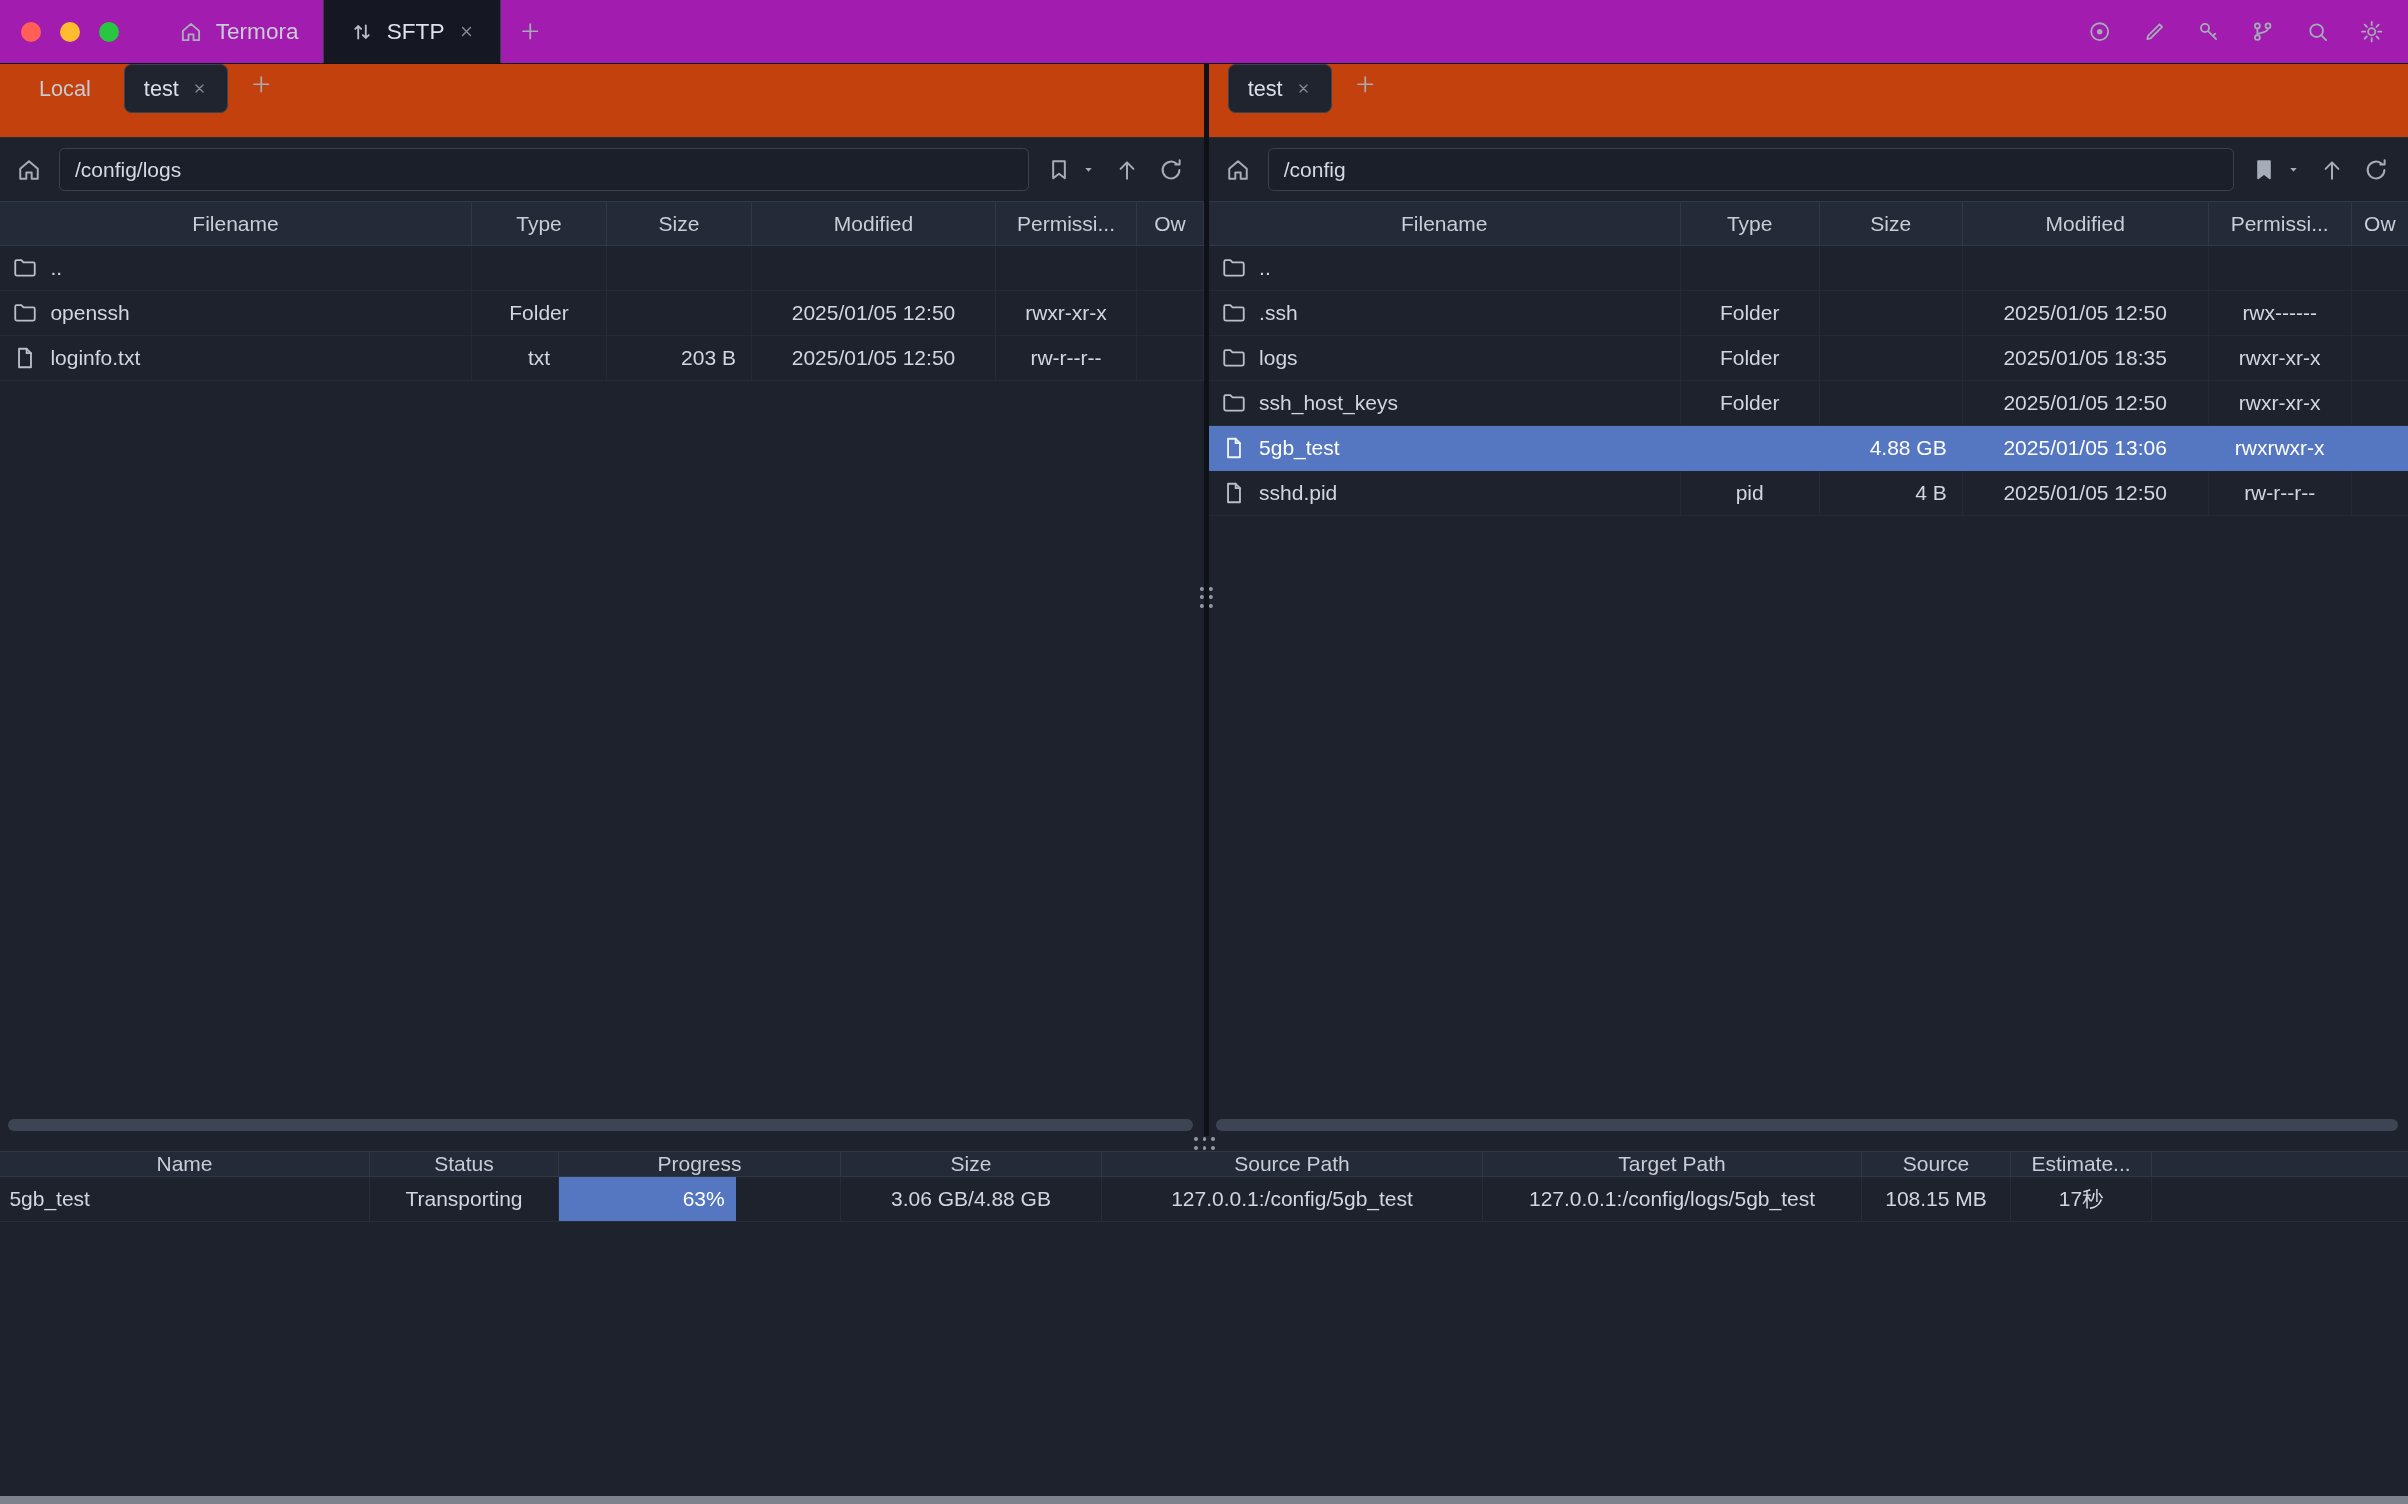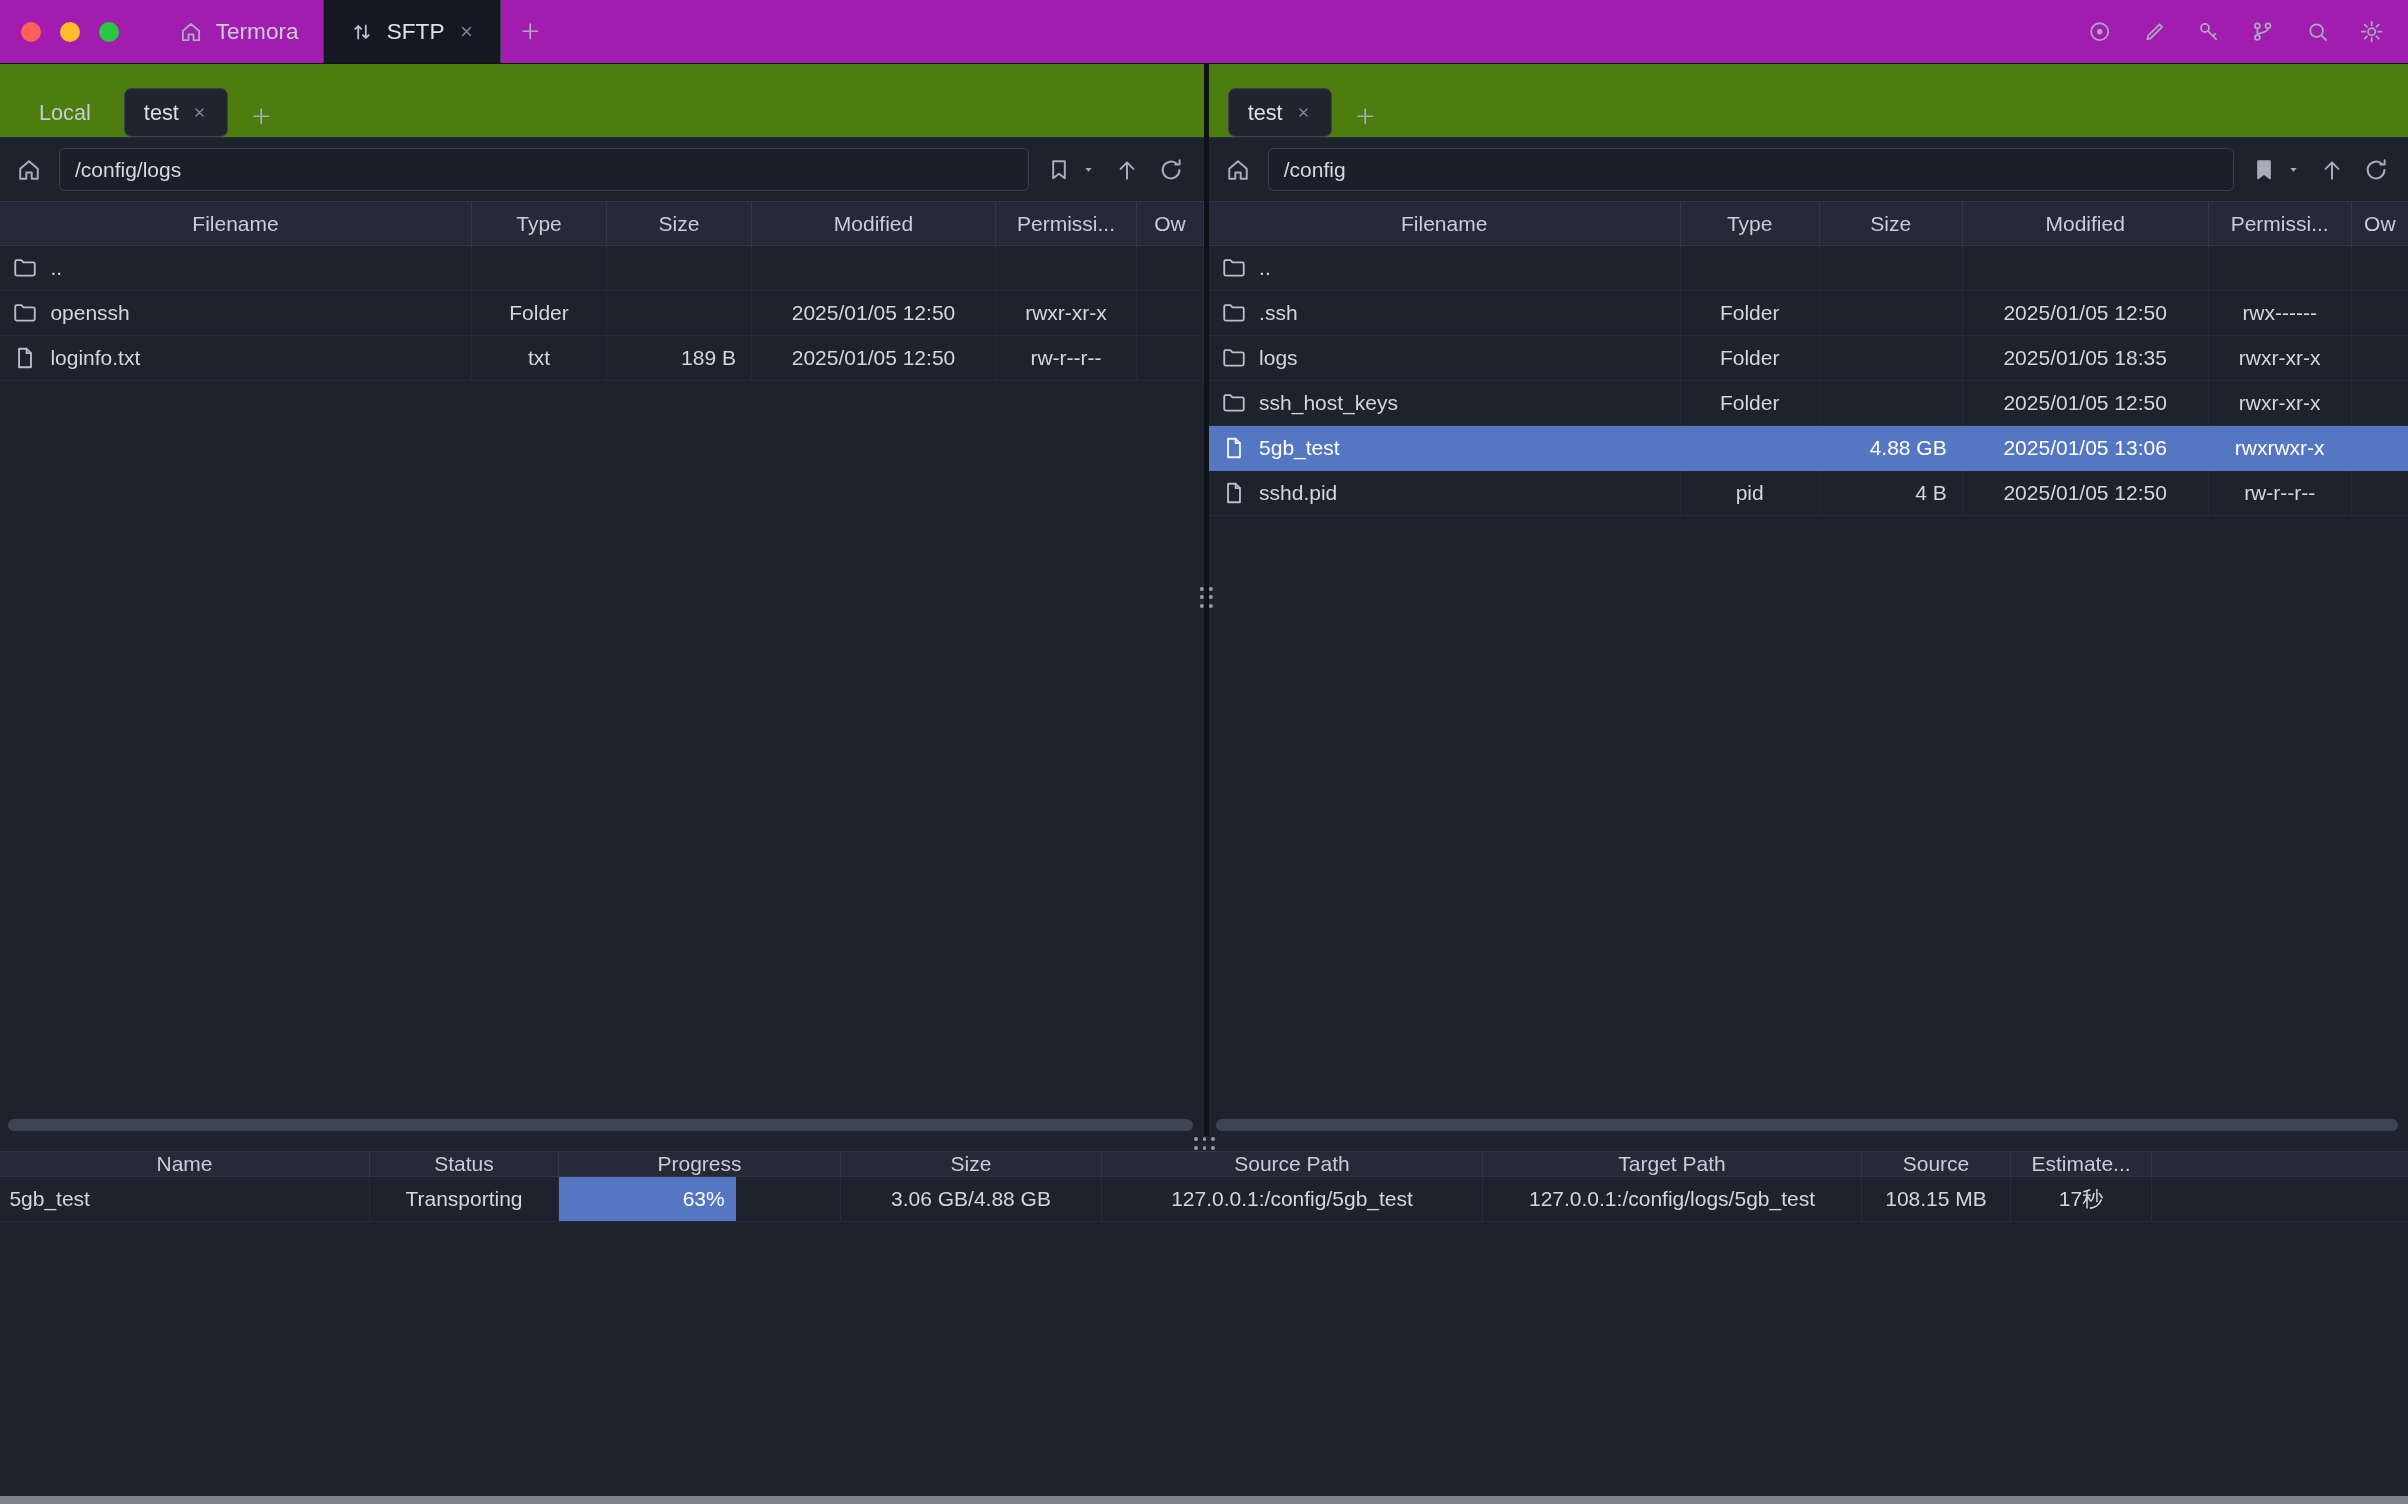--- a/index.html
+++ b/index.html
@@ -35,21 +35,21 @@
 
   
   .panes { flex:0 0 1072px; display:flex; min-height:0; position:relative; }
   .pane { display:flex; flex-direction:column; min-width:0; position:relative; }
   .pane.left { flex:0 0 1204px; }
   .pane.right { flex:1; }
   .vdivider { flex:0 0 4.7px; background:#0e1118; position:relative; }
   .vgrip { position:absolute; top:523px; left:50%; transform:translateX(-50%); display:grid; grid-template-columns:repeat(2,3.8px); grid-auto-rows:3.8px; gap:4.7px; }
   .vgrip i, .hgrip i { width:3.8px; height:3.8px; border-radius:50%; background:#9298a5; }
 
-  .ptabs { flex:0 0 74px; background:#4d7c0f; border-bottom:0.9px solid #262c38; display:flex; align-items:flex-end; gap:13px; padding-left:19px; }
+  .ptabs { flex:0 0 74px; background:#c2410c; border-bottom:0.9px solid #262c38; display:flex; align-items:flex-start; gap:13px; padding-left:19px; }
   .ptab { height:49px; display:flex; align-items:center; gap:12.2px; padding:0 19px; font-size:21.7px; color:#c6cbd5; border:0.9px solid transparent; border-radius:7.5px; }
   .ptab.active { border-color:#3a4250; background:#20242f; color:#dbdfe7; }
   .ptab .tclose svg { width:17px; height:17px; }
   .ptabs .iconbtn { width:41px; height:41px; }
 
   .pathbar { flex:0 0 63px; display:flex; align-items:center; gap:16px; padding:0 19px 0 15px; }
   .pathbar .pbicon { color:#a6acb8; display:flex; }
   .pathbar .pbicon svg { width:28px; height:28px; }
   .pbcaret { display:flex; margin-left:-9.4px; color:#a6acb8; }
   .pbcaret svg { width:17px; height:17px; }
@@ -267,21 +267,21 @@
           <div class="cell c-name">
               <span class="ficon">
                 <svg class="i" viewBox="0 0 24 24">
                   <path d="M6.5 3.5h7l4 4v13h-11z"></path>
                   <path d="M13.5 3.5v4h4"></path>
                 </svg>
               </span>
               <span>loginfo.txt</span>
             </div>
           <div class="cell c-type">txt</div>
-          <div class="cell c-size">189 B</div>
+          <div class="cell c-size">203 B</div>
           <div class="cell c-mod">2025/01/05 12:50</div>
           <div class="cell c-perm">rw-r--r--</div>
           <div class="cell c-own"></div>
         </div>
       </div>
       <div class="hscroll"></div>
     </section>
 
     <div class="vdivider">
       <div class="vgrip">

